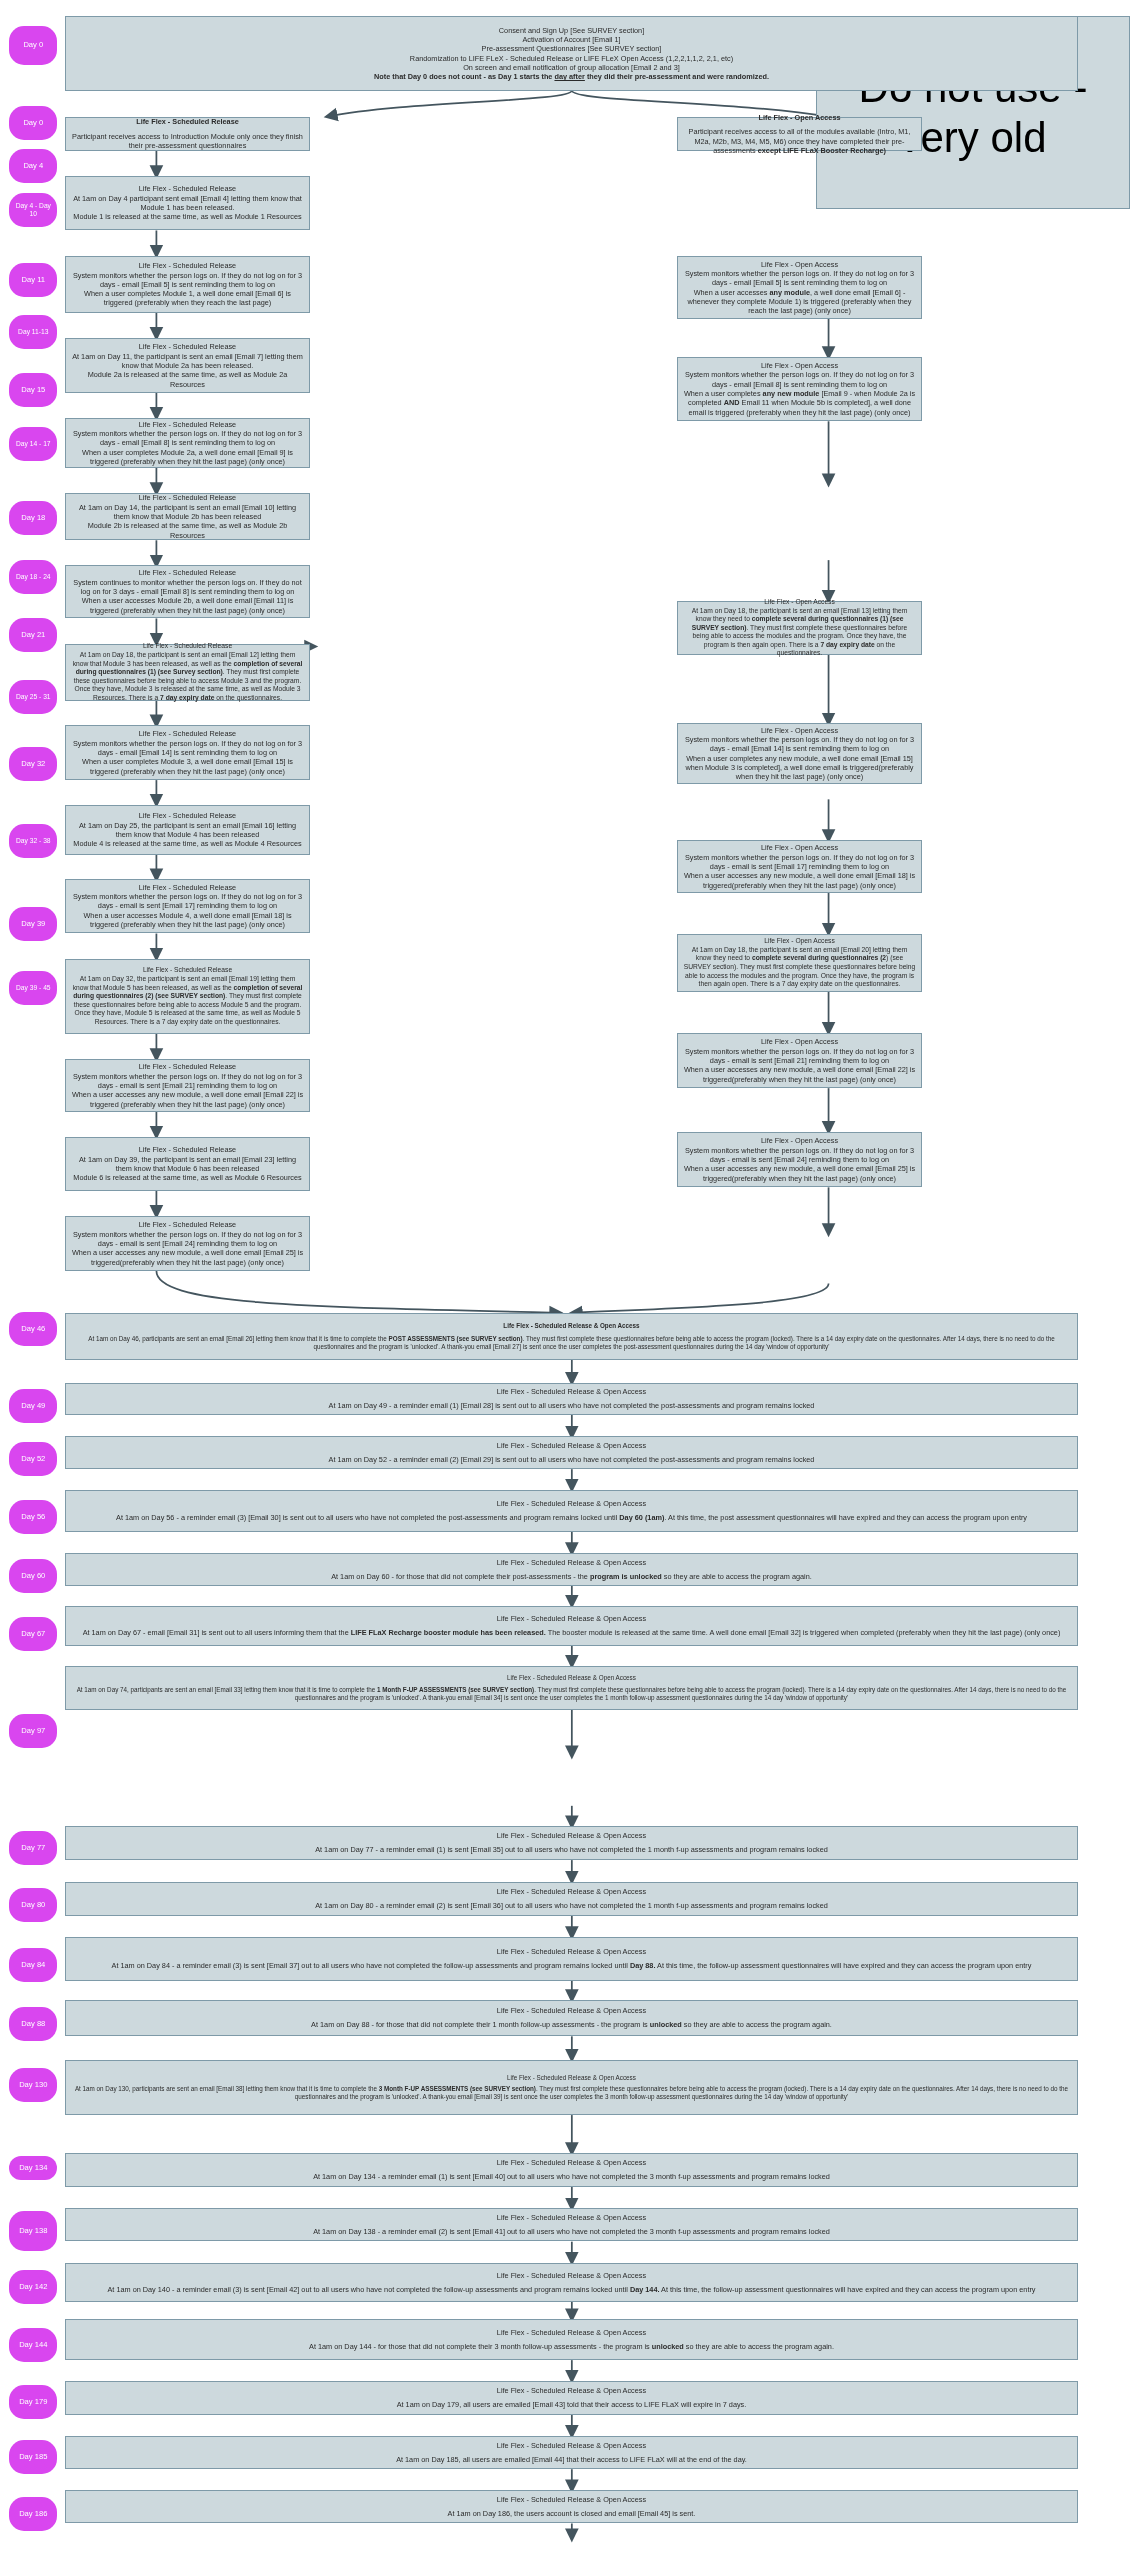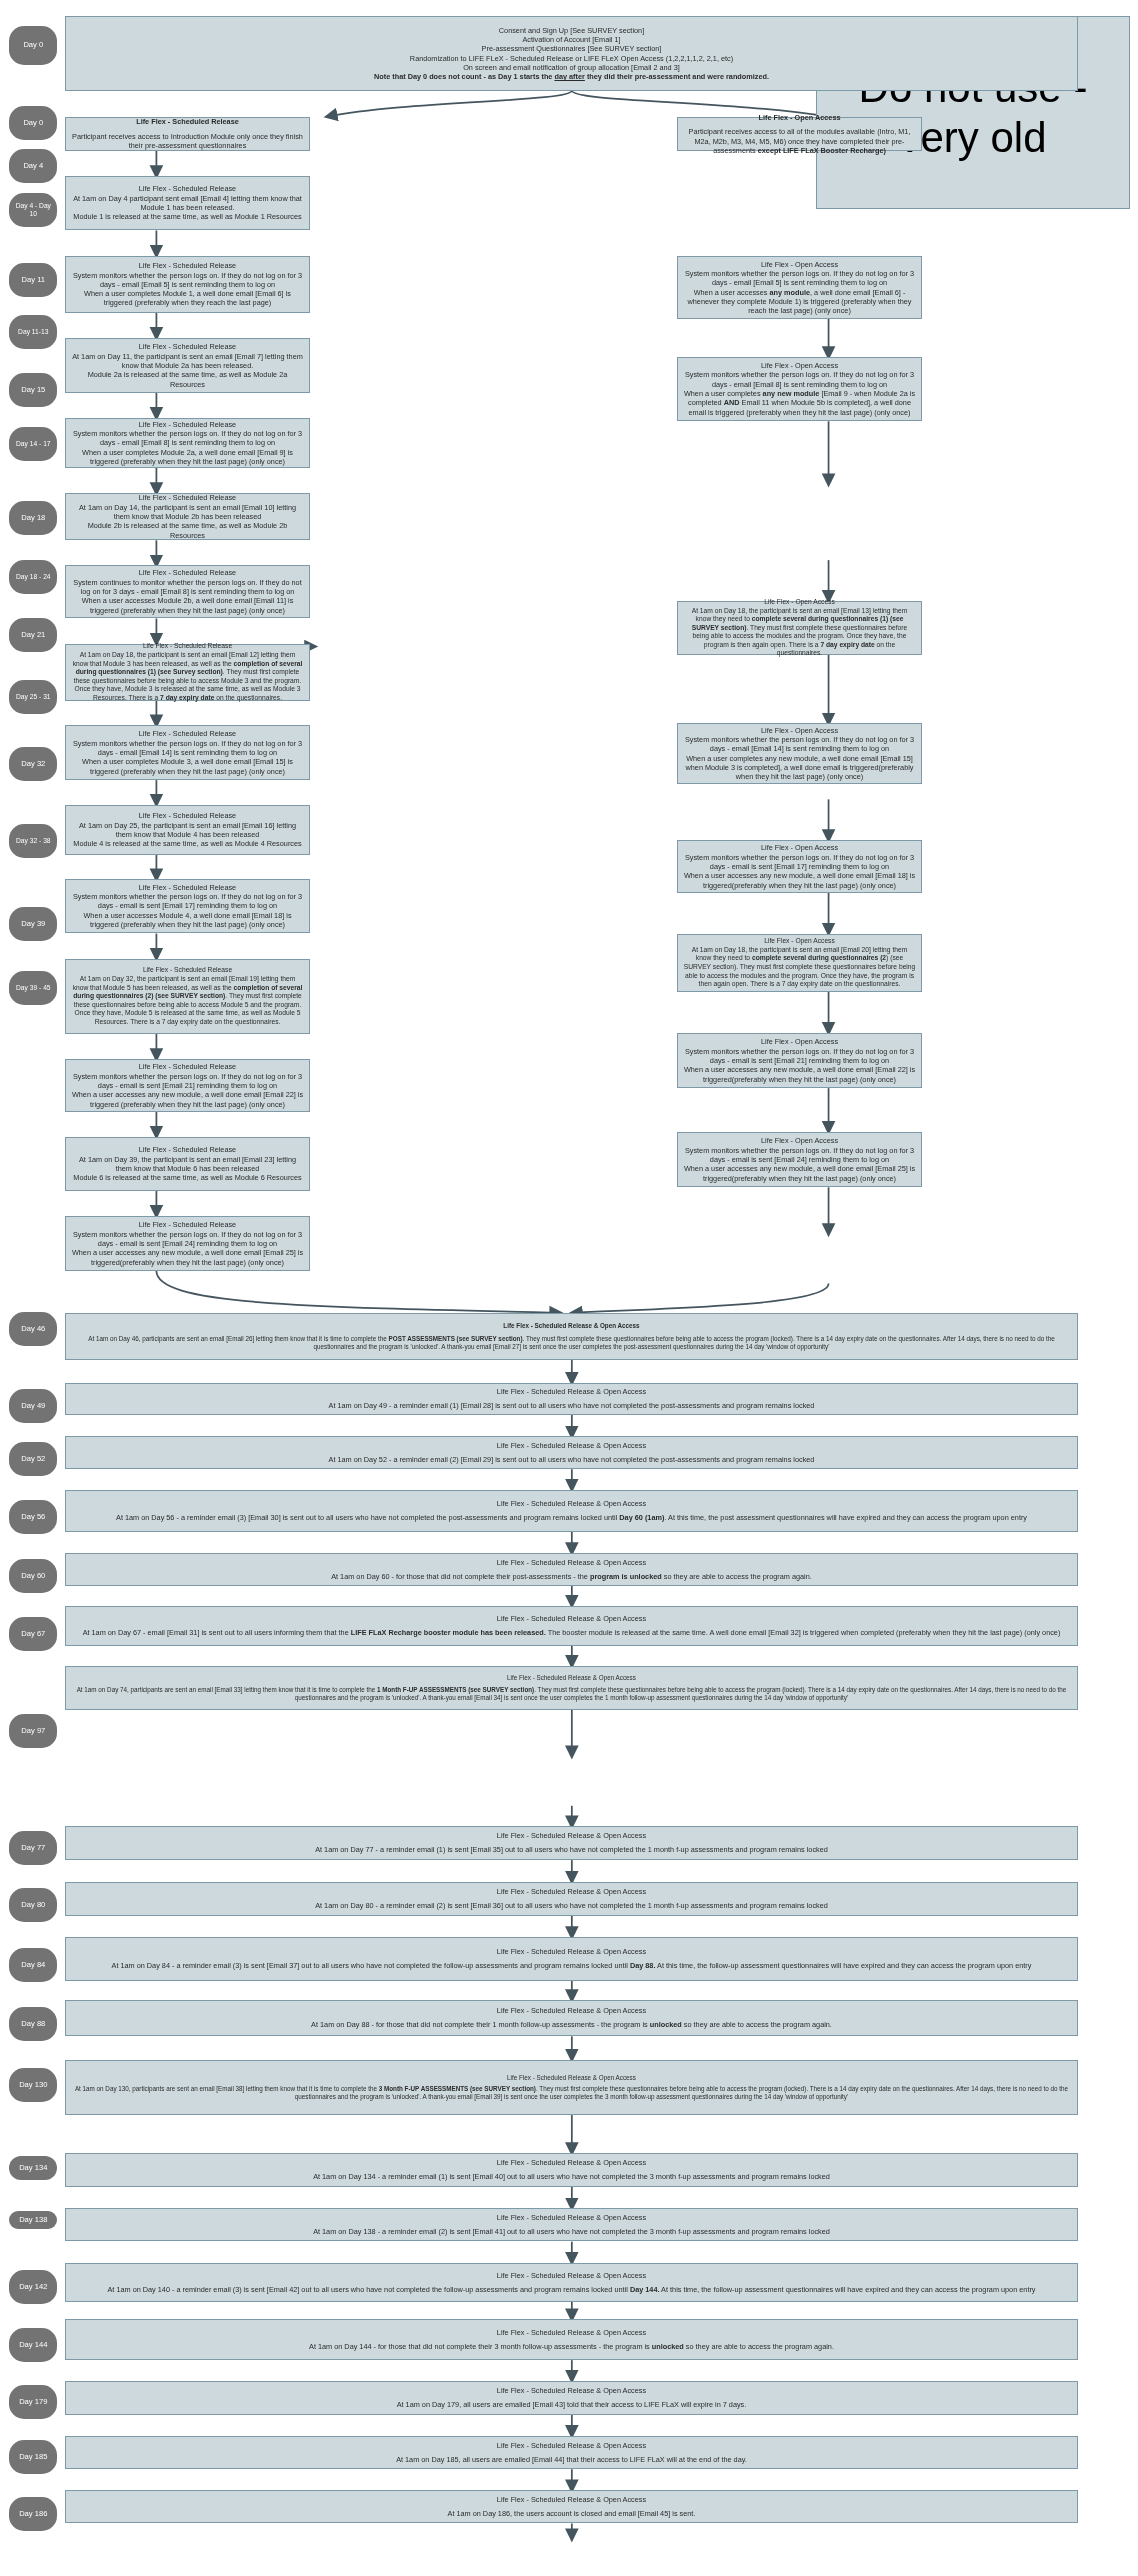--- a/index.html
+++ b/index.html
@@ -11,21 +11,21 @@
   #root {
     position: relative;
     width: 1139px;
     height: 2576px;
     overflow: hidden;
   }
 
   
   .day-pill {
     position: absolute;
-    background: #737373;
+    background: #d946ef;
     color: #ffffff;
     border-radius: 15px;
     display: flex;
     align-items: center;
     justify-content: center;
     text-align: center;
     font-size: 7.6px;
     line-height: 1.15;
     padding: 1.2px 2.3px;
     left: 9.3px;
@@ -174,21 +174,21 @@
   <div class="day-pill" style="top:1500px; height:34px;">Day 56</div>
   <div class="day-pill" style="top:1559px; height:34px;">Day 60</div>
   <div class="day-pill" style="top:1617px; height:34px;">Day 67</div>
   <div class="day-pill" style="top:1714px; height:34px;">Day 97</div>
   <div class="day-pill" style="top:1831px; height:34px;">Day 77</div>
   <div class="day-pill" style="top:1888px; height:34px;">Day 80</div>
   <div class="day-pill" style="top:1948px; height:34px;">Day 84</div>
   <div class="day-pill" style="top:2007px; height:34px;">Day 88</div>
   <div class="day-pill" style="top:2068px; height:34px;">Day 130</div>
   <div class="day-pill" style="top:2156px; height:24px;">Day 134</div>
-  <div class="day-pill" style="top:2211px; height:18px;">Day 138</div>
+  <div class="day-pill" style="top:2211px; height:40px;">Day 138</div>
   <div class="day-pill" style="top:2270px; height:34px;">Day 142</div>
   <div class="day-pill" style="top:2328px; height:34px;">Day 144</div>
   <div class="day-pill" style="top:2385px; height:34px;">Day 179</div>
   <div class="day-pill" style="top:2440px; height:34px;">Day 185</div>
   <div class="day-pill" style="top:2497px; height:34px;">Day 186</div>
 
   <div class="box" style="left:65px; top:16.3px; width:1013px; height:75px;">
     <p>Consent and Sign Up [See SURVEY section]</p>
     <p>Activation of Account [Email 1]</p>
     <p>Pre-assessment Questionnaires [See SURVEY section]</p>

